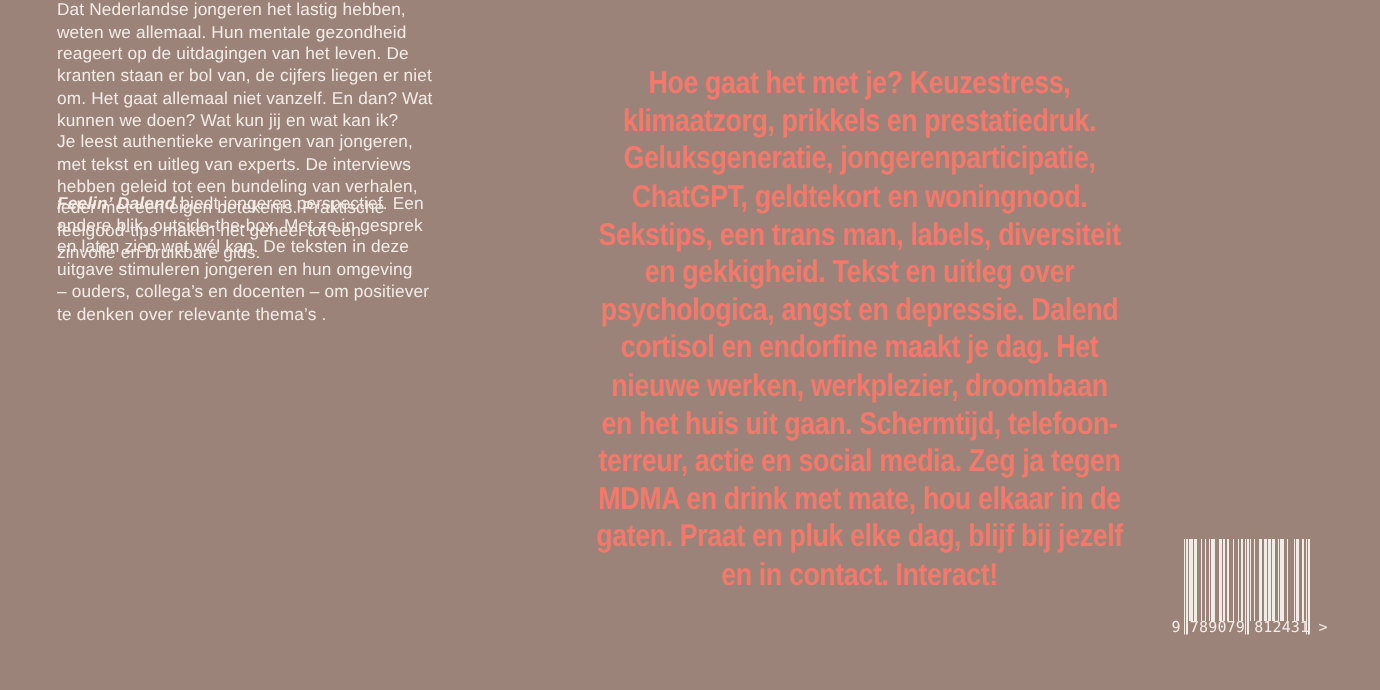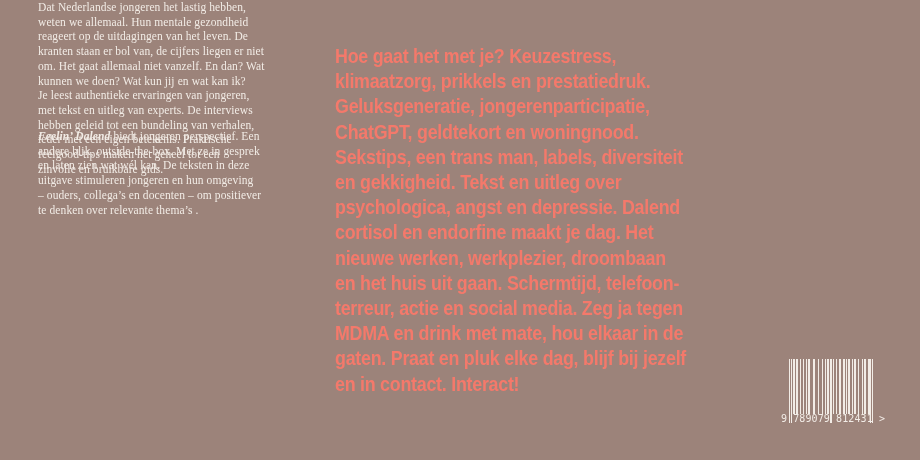--- a/index.html
+++ b/index.html
@@ -11,31 +11,31 @@
   html,body{width:920px;height:460px;overflow:hidden;}
   body{font-family:"Liberation Sans",sans-serif;}
   .cover{
     position:relative;width:920px;height:460px;
     background:var(--bg);
   }
   
   .blurb{position:absolute;left:38px;width:292px;color:var(--ink);}
   .blurb p{
     font-size:11.5px;line-height:14.7px;letter-spacing:.1px;
-    white-space:pre-line;color:var(--ink);font-family:Liberation Serif, serif;
+    white-space:pre-line;color:var(--ink);
   }
   .blurb-1{top:36px;}
   .blurb-2{top:129px;}
   .blurb-3{top:224px;}
   .blurb .lead{font-weight:bold;font-style:italic;}
   
   .headline{
     position:absolute;left:335px;top:43px;width:560px;
     color:var(--accent);
-    font-weight:bold;font-size:21px;line-height:25.2px;letter-spacing:-.3px;
+    font-weight:bold;font-size:21px;line-height:25.2px;letter-spacing:-.3px;text-align:center;
   }
   .headline .hl-line{
     white-space:nowrap;
     transform:scaleX(.85);transform-origin:left center;
   }
   
   .barcode{position:absolute;left:781px;top:359px;width:104px;height:74px;}
   .barcode svg{display:block;margin-left:8px;}
   .barcode .bc-digits{
     position:absolute;left:0;top:54px;width:104px;

